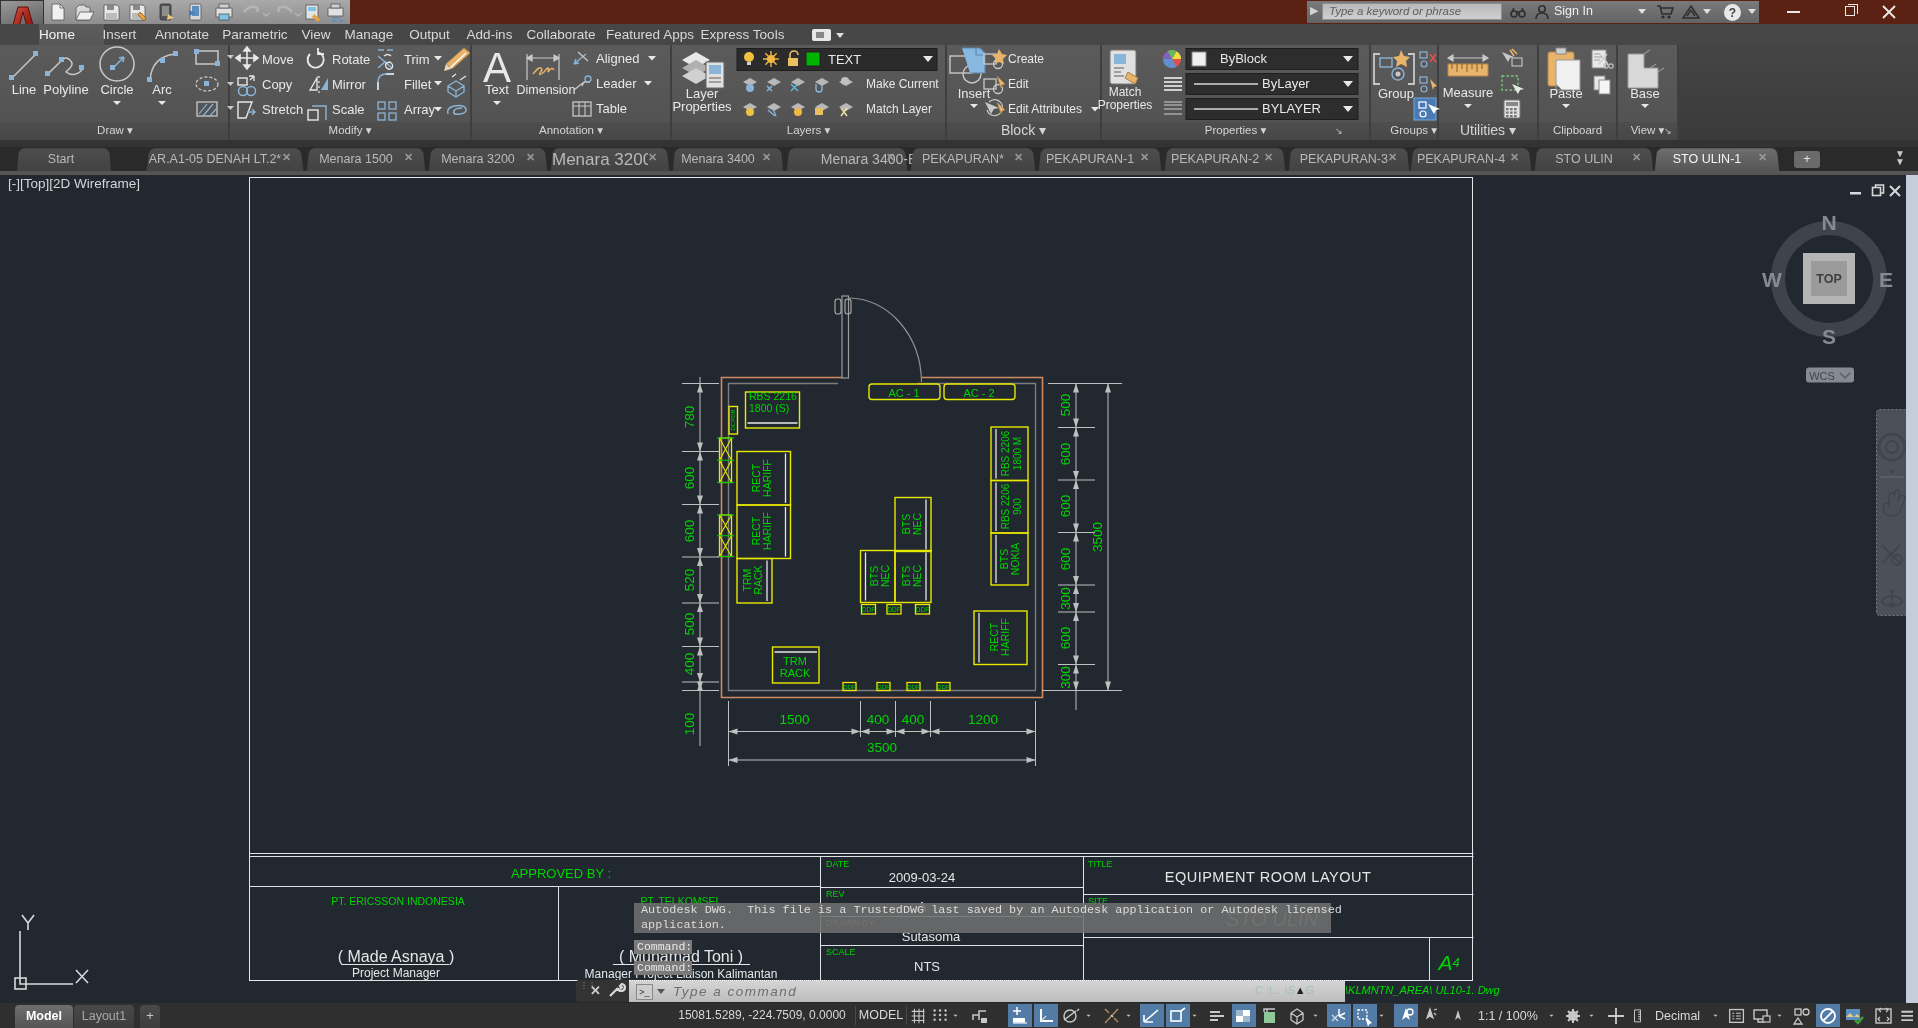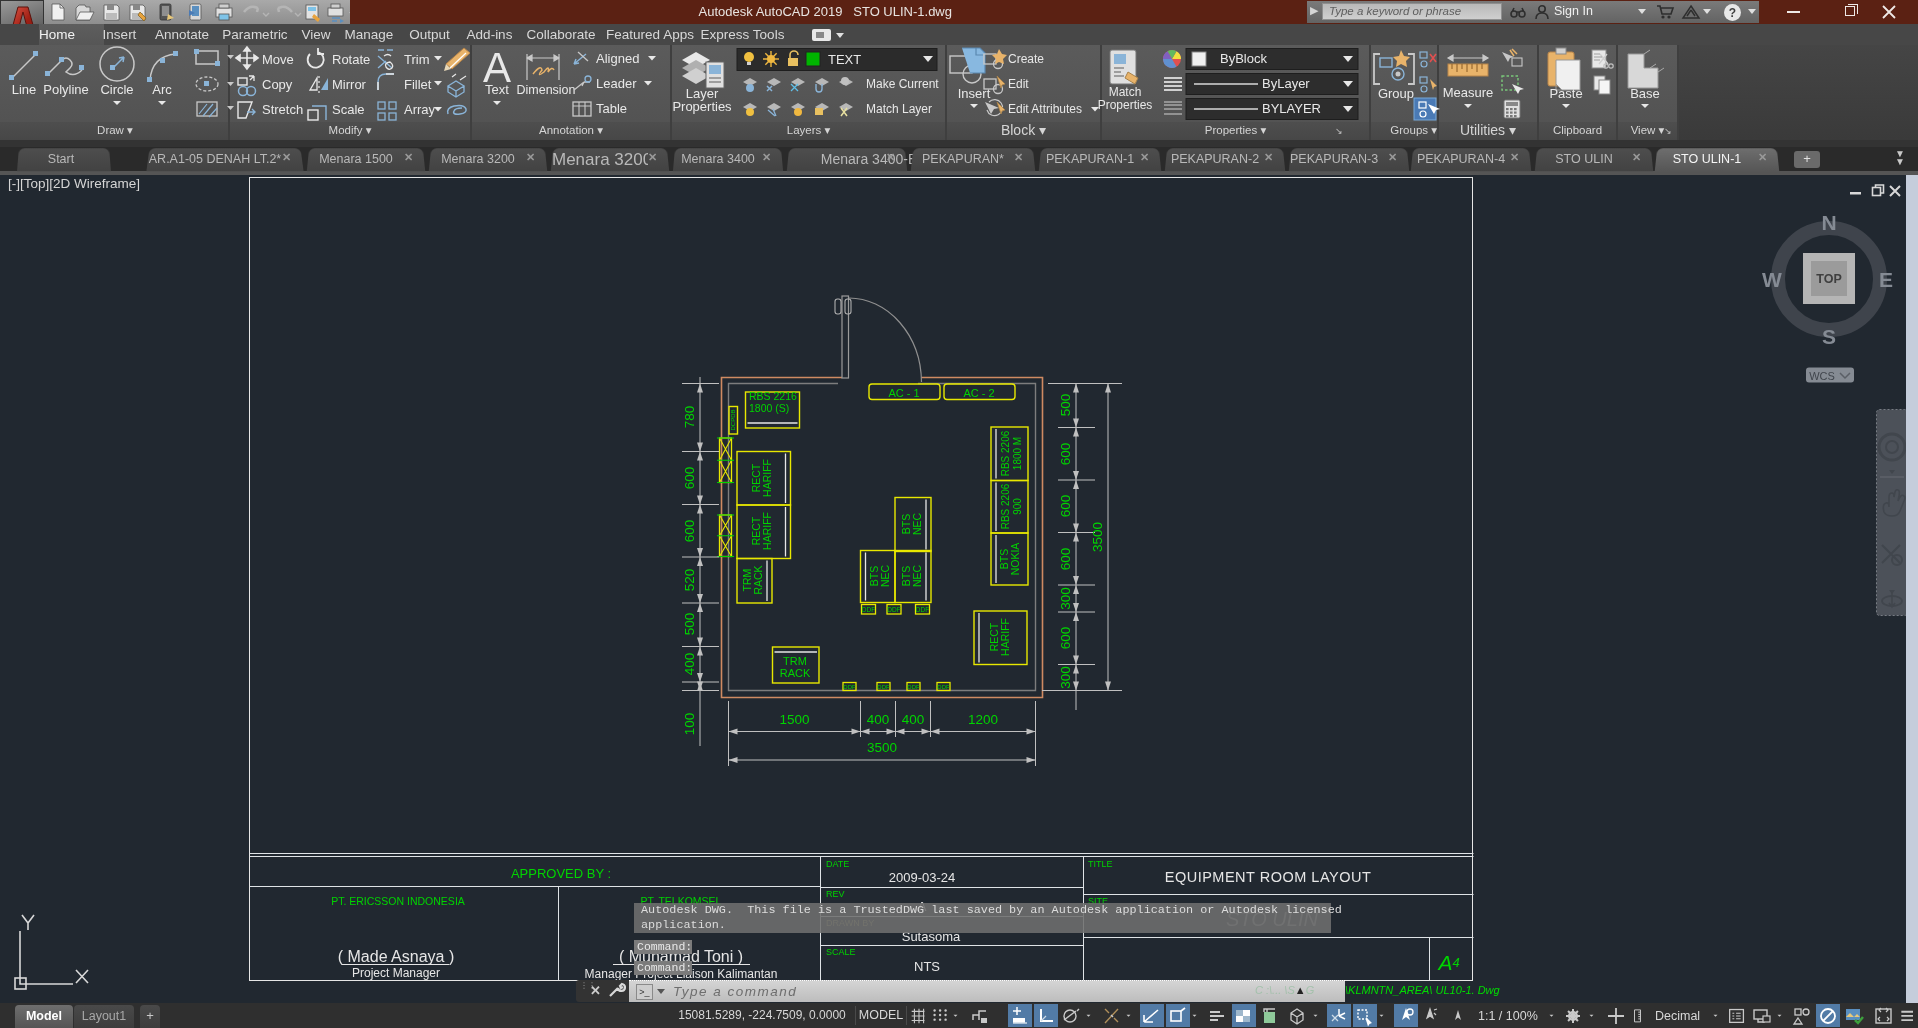--- a/index.html
+++ b/index.html
@@ -267,21 +267,20 @@
 </div>
 <div class="abs" style="left:629px;top:980px;width:716px;height:22px;background:linear-gradient(#d4d4d4,#bdbdbd);border-top:1px dotted #ffffff">
   <div class="abs" style="left:7px;top:3px;width:17px;height:16px;background:#cdcdcd;border:1px solid #8a8a8a;font-size:9px;color:#333;text-align:center;line-height:14px">&gt;_</div>
   <div class="abs" style="left:28px;top:8px;width:0;height:0;border-left:4px solid transparent;border-right:4px solid transparent;border-top:5px solid #555"></div>
   <div class="abs" style="left:44px;top:3px;font-size:13.5px;font-style:italic;letter-spacing:1.5px;color:#6e6e6e">Type a command</div>
 </div>
 
 <div class="abs" style="left:1255px;top:984px;width:90px;font-size:11px;font-style:italic;color:rgba(150,190,160,0.75);white-space:nowrap">C :\... \S<span style="color:#222">▲</span>G</div>
 <div class="abs" style="left:1345px;top:984px;font-size:11px;font-style:italic;color:#00dd00;white-space:nowrap">\KLMNTN_AREA\ UL10-1. Dwg</div>
 <div class="abs" style="left:0;top:0;width:1918px;height:24px;background:#5b2113">
-<div class="abs" style="left:0;top:0;width:952px;height:25px;text-align:right;font-size:13px;color:#e8e4e1;line-height:24px">Autodesk AutoCAD 2019&nbsp;&nbsp;&nbsp;STO ULIN-1.dwg</div>
 <div class="abs" style="left:1307px;top:1px;width:452px;height:22px;background:linear-gradient(#7a7a7a,#636363)"></div>
 <div class="abs" style="left:1310px;top:4px;color:#d5d5d5;font-size:11px">▶</div>
 <div class="abs" style="left:1322px;top:3px;width:180px;height:17px;background:linear-gradient(#b9b9b9,#cfcfcf);border:1px solid #8f8f8f;font-size:11.5px;font-style:italic;color:#5f5f5f;line-height:15px;padding-left:6px">Type a keyword or phrase</div>
 <svg class="abs" style="left:1508px;top:4px" width="20" height="16">
         <path d="M3,10 a3,3 0 1 0 6,0 a3,3 0 1 0 -6,0 M11,10 a3,3 0 1 0 6,0 a3,3 0 1 0 -6,0 M8,8 h4 M6,4 l-2,4 M14,4 l2,4" fill="none" stroke="#2e2e2e" stroke-width="1.6"></path>
       </svg>
 <svg class="abs" style="left:1533px;top:4px" width="18" height="16">
         <circle cx="9" cy="5" r="3.2" fill="none" stroke="#2e2e2e" stroke-width="1.6"></circle>
         <path d="M3,15 q0,-6 6,-6 q6,0 6,6" fill="none" stroke="#2e2e2e" stroke-width="1.6"></path>
       </svg>
@@ -660,21 +659,21 @@
 <div class="abs" style="left:912px;top:148px;width:122px;height:23px;background:linear-gradient(#4e4e4e,#424242);border-radius:6px 6px 0 0;transform:perspective(20px) rotateX(2deg);"></div>
 <div class="abs" style="left:912px;top:148px;width:102px;height:23px;color:#b9b9b9;font-size:12.5px;text-align:center;line-height:23px;overflow:hidden;white-space:nowrap">PEKAPURAN*</div>
 <div class="abs" style="left:1014px;top:151px;color:#999;font-size:11px;font-weight:bold">✕</div>
 <div class="abs" style="left:1040px;top:148px;width:120px;height:23px;background:linear-gradient(#4e4e4e,#424242);border-radius:6px 6px 0 0;transform:perspective(20px) rotateX(2deg);"></div>
 <div class="abs" style="left:1040px;top:148px;width:100px;height:23px;color:#b9b9b9;font-size:12.5px;text-align:center;line-height:23px;overflow:hidden;white-space:nowrap">PEKAPURAN-1</div>
 <div class="abs" style="left:1140px;top:151px;color:#999;font-size:11px;font-weight:bold">✕</div>
 <div class="abs" style="left:1166px;top:148px;width:118px;height:23px;background:linear-gradient(#4e4e4e,#424242);border-radius:6px 6px 0 0;transform:perspective(20px) rotateX(2deg);"></div>
 <div class="abs" style="left:1166px;top:148px;width:98px;height:23px;color:#b9b9b9;font-size:12.5px;text-align:center;line-height:23px;overflow:hidden;white-space:nowrap">PEKAPURAN-2</div>
 <div class="abs" style="left:1264px;top:151px;color:#999;font-size:11px;font-weight:bold">✕</div>
 <div class="abs" style="left:1290px;top:148px;width:118px;height:23px;background:linear-gradient(#4e4e4e,#424242);border-radius:6px 6px 0 0;transform:perspective(20px) rotateX(2deg);"></div>
-<div class="abs" style="left:1290px;top:148px;width:98px;height:23px;color:#b9b9b9;font-size:12.5px;text-align:left;line-height:23px;overflow:hidden;white-space:nowrap">PEKAPURAN-3</div>
+<div class="abs" style="left:1290px;top:148px;width:98px;height:23px;color:#b9b9b9;font-size:12.5px;text-align:right;line-height:23px;overflow:hidden;white-space:nowrap">PEKAPURAN-3</div>
 <div class="abs" style="left:1388px;top:151px;color:#999;font-size:11px;font-weight:bold">✕</div>
 <div class="abs" style="left:1412px;top:148px;width:118px;height:23px;background:linear-gradient(#4e4e4e,#424242);border-radius:6px 6px 0 0;transform:perspective(20px) rotateX(2deg);"></div>
 <div class="abs" style="left:1412px;top:148px;width:98px;height:23px;color:#b9b9b9;font-size:12.5px;text-align:center;line-height:23px;overflow:hidden;white-space:nowrap">PEKAPURAN-4</div>
 <div class="abs" style="left:1510px;top:151px;color:#999;font-size:11px;font-weight:bold">✕</div>
 <div class="abs" style="left:1536px;top:148px;width:116px;height:23px;background:linear-gradient(#4e4e4e,#424242);border-radius:6px 6px 0 0;transform:perspective(20px) rotateX(2deg);"></div>
 <div class="abs" style="left:1536px;top:148px;width:96px;height:23px;color:#b9b9b9;font-size:12.5px;text-align:center;line-height:23px;overflow:hidden;white-space:nowrap">STO ULIN</div>
 <div class="abs" style="left:1632px;top:151px;color:#999;font-size:11px;font-weight:bold">✕</div>
 <div class="abs" style="left:1656px;top:148px;width:122px;height:23px;background:linear-gradient(#6e6e6e,#565656);border-radius:6px 6px 0 0;transform:perspective(20px) rotateX(2deg);"></div>
 <div class="abs" style="left:1656px;top:148px;width:102px;height:23px;color:#f5f5f5;font-size:12.5px;text-align:center;line-height:23px;overflow:hidden;white-space:nowrap">STO ULIN-1</div>
 <div class="abs" style="left:1758px;top:151px;color:#999;font-size:11px;font-weight:bold">✕</div>

